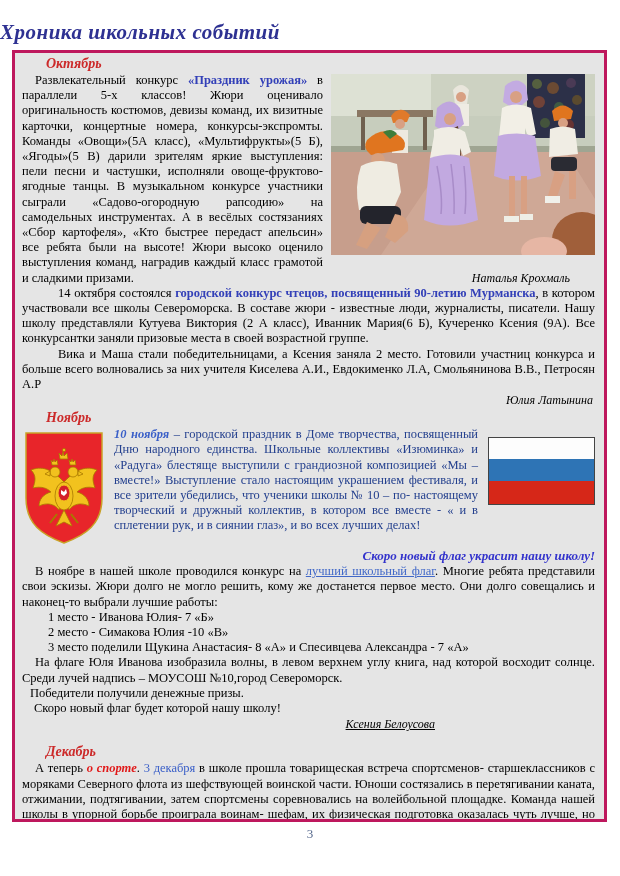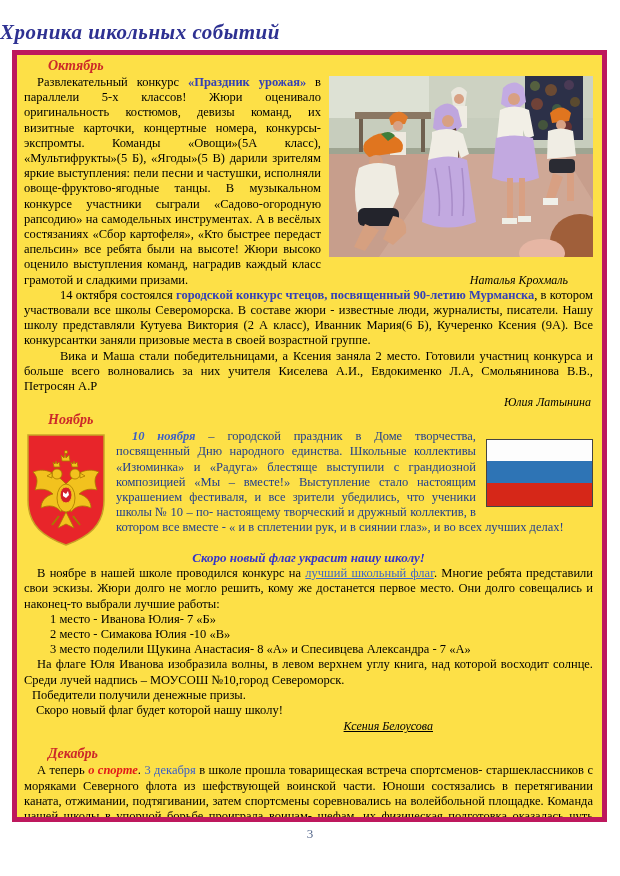--- a/index.html
+++ b/index.html
@@ -9,54 +9,54 @@
     background:#ffffff; color:#000;
     font-family:"Liberation Serif", serif;
   }
   .title {
     position:absolute; top:20px; left:0; width:100%;
     font-size:21px; font-weight:bold; font-style:italic;
     color:#2e3192; letter-spacing:0.5px; margin:0;
   }
   .frame {
     position:absolute; top:50px; left:12px; width:595px; height:772px;
-    border:5px solid #be185d; background:#fde047;
+    border:3px solid #be185d; background:#e5e5e5;
     padding:2px 9px 0 7px; overflow:hidden;
     font-size:12.5px; line-height:15.2px; text-align:justify;
   }
   .sec-header {
     color:#cc2a2a; font-weight:bold; font-style:italic; font-size:14px;
     padding-left:24px; text-align:left; line-height:16px; margin:1px 0 1px 0;
   }
   .para { margin:0; }
   .ind   { text-indent:13px; }
   .ind2  { text-indent:36px; }
   .sig { text-align:right; font-style:italic; font-size:12px; line-height:15px; }
   .sig-oct1 { margin-top:-15px; padding-right:25px;text-align:right; }
   .sig-oct2 { padding-right:2px; margin:1px 0 2px 0; }
   .sig-nov  { padding-right:160px; margin:1px 0 12px 0;text-decoration:underline; }
   .photo { float:right; width:264px; height:181px; margin:1px 0 5px 8px; }
   .photo svg { display:block; }
   .blue-bold  { color:#3340b8; font-weight:bold; }
-  .blue-date  { color:#3a5fc8; font-weight:bold; font-style:italic;margin-left:16px; }
+  .blue-date  { color:#3a5fc8; font-weight:bold; font-style:italic; }
   .blue-plain { color:#3a5fc8; }
   .blue-link  { color:#4168c8; text-decoration:underline; }
   .red-sport  { color:#e11a1a; font-weight:bold; font-style:italic; }
   .nov-text { color:#24408e; }
   .coat { float:left; width:82px; height:116px; margin:3px 9px 2px 1px; }
   .coat svg { display:block; }
   .flag {
     float:right; width:107px; height:68px; margin:10px 0 6px 10px;
     border:1px solid #444;
   }
   .flag .stripe-w { height:21px; background:#fdfdfd; }
   .flag .stripe-b { height:22px; background:#2e74b5; }
   .flag .stripe-r { height:23px; background:#d62718; }
   .slogan {
-    clear:both; text-align:center; color:#3333cc;
+    clear:both; text-align:right; color:#3333cc;
     font-weight:bold; font-style:italic; font-size:13px; line-height:16px;
   }
   .place-line { padding-left:26px; text-align:left; }
   .plain-line { text-align:left; }
   .pl8  { padding-left:8px; }
   .pl12 { padding-left:12px; }
   .page-num {
     position:absolute; top:826px; left:0; width:100%;
     text-align:center; color:#56688c; font-size:13px;
   }

